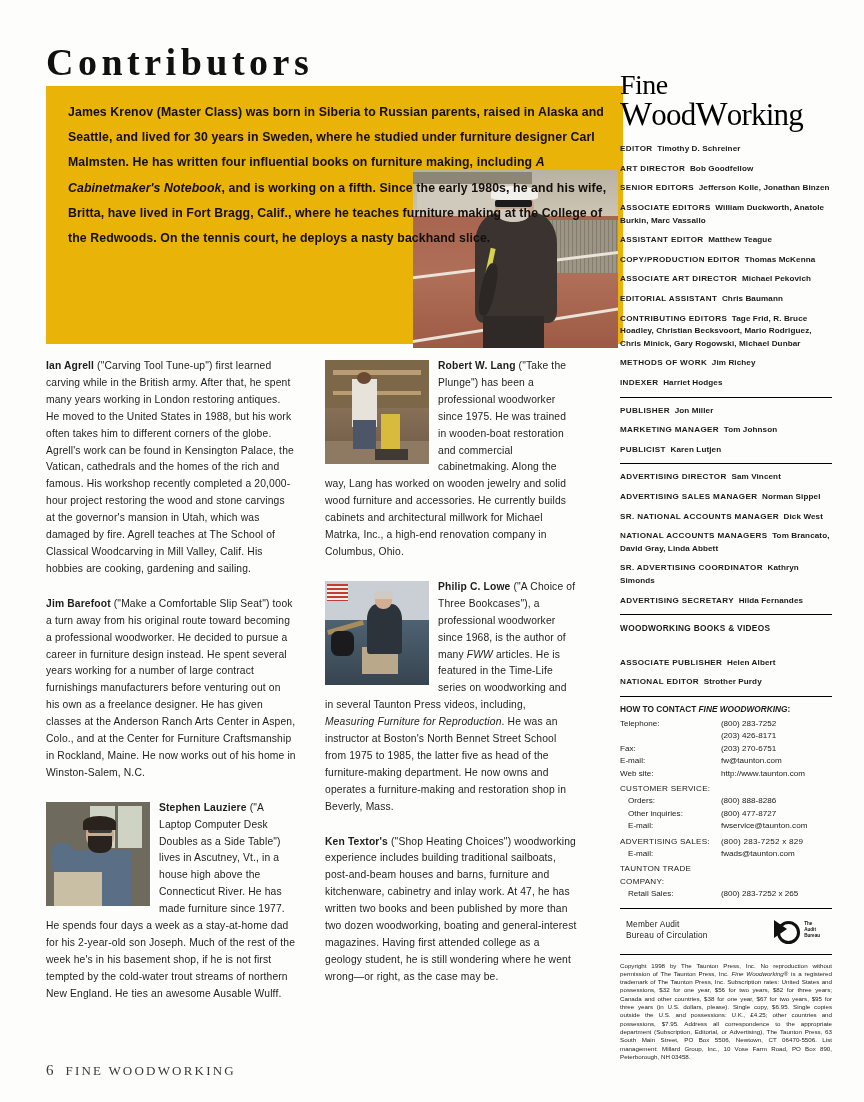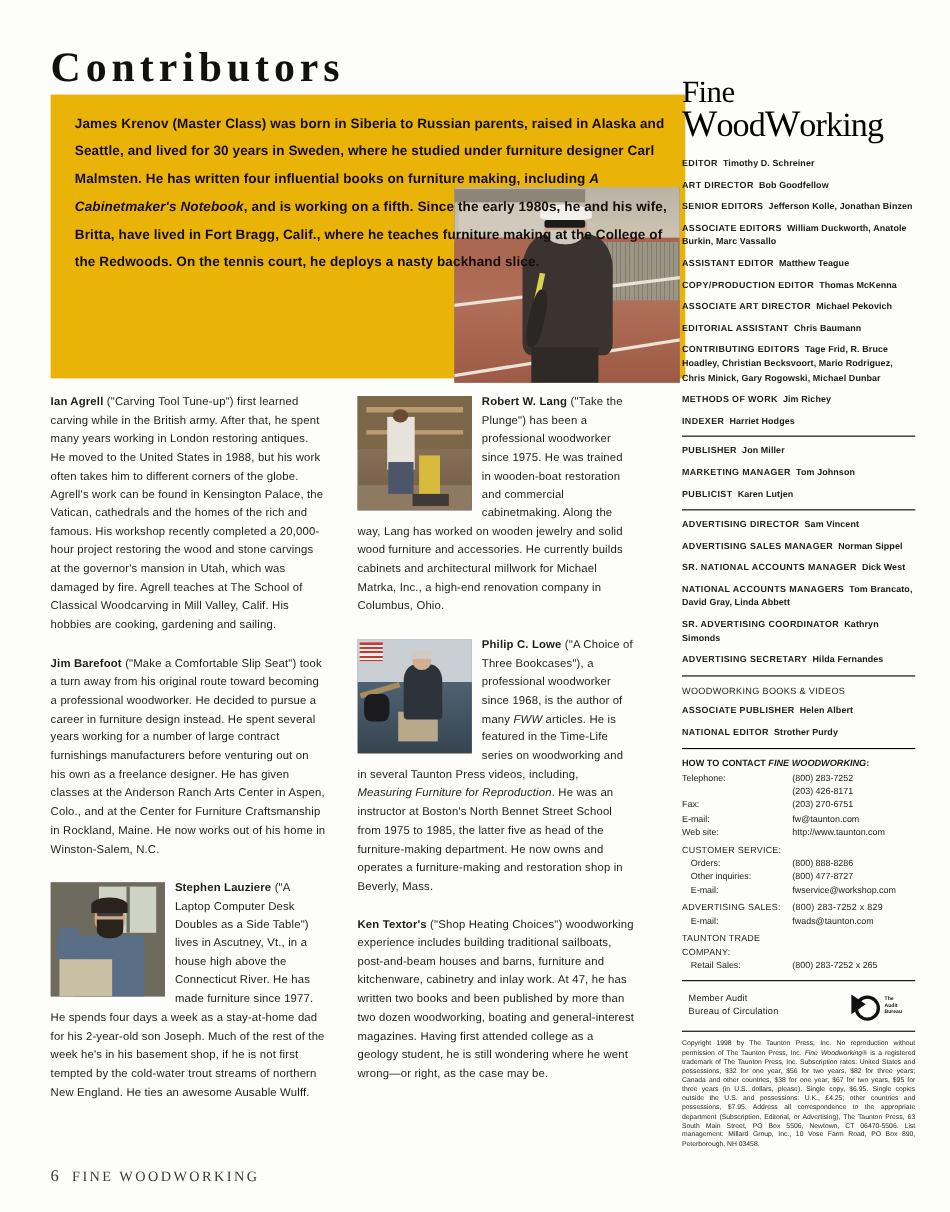--- a/index.html
+++ b/index.html
@@ -171,21 +171,21 @@
   }
   .logo-l1 { font-size: 28px; font-weight: 400; letter-spacing: -0.5px; }
   .logo-l2 { font-size: 31px; font-weight: 400; letter-spacing: -0.8px; }
   .logo-l2 .big { font-size: 34px; }
 
   .staff { font-size: 8.1px; line-height: 12.6px; letter-spacing: 0.1px; }
   .staff .grp { margin-bottom: 7px; }
   .staff .role { font-weight: 700; letter-spacing: 0.35px; color: #1c1c1c; }
   .staff .nm { font-weight: 700; margin-top: 40px; }
   .rule { border-top: 1px solid #000; margin: 7px 0 7px 0; }
-  .section-head { font-weight: 400; font-size: 8.3px; letter-spacing: 0.3px; margin-bottom: 6px; }
+  .section-head { font-weight: 700; font-size: 8.3px; letter-spacing: 0.3px; margin-bottom: 22px; }
 
   .contact-head { font-weight: 700; font-size: 8.3px; margin-bottom: 4px; }
   .contact-head i { font-style: italic; }
   .ctable { width: 100%; border-collapse: collapse; font-size: 8.1px; line-height: 12.4px; }
   .ctable td { padding: 0; vertical-align: top; }
   .ctable td.lbl { width: 98px; }
   .ctable td.val { width: 114px; }
   .indent { padding-left: 8px !important; }
   .grp-head td { font-weight: 400; letter-spacing: 0.25px; padding-top: 3px; }
 
@@ -381,21 +381,21 @@
           <tr class="">
             <td class="lbl indent">Orders:</td>
             <td class="val">(800) 888-8286</td>
           </tr>
           <tr class="">
             <td class="lbl indent">Other inquiries:</td>
             <td class="val">(800) 477-8727</td>
           </tr>
           <tr class="">
             <td class="lbl indent">E-mail:</td>
-            <td class="val">fwservice@workshop.com</td>
+            <td class="val">fwservice@taunton.com</td>
           </tr>
           <tr class="grp-head">
             <td class="lbl ">ADVERTISING SALES:</td>
             <td class="val">(800) 283-7252 x 829</td>
           </tr>
           <tr class="">
             <td class="lbl indent">E-mail:</td>
             <td class="val">fwads@taunton.com</td>
           </tr>
           <tr class="grp-head">

